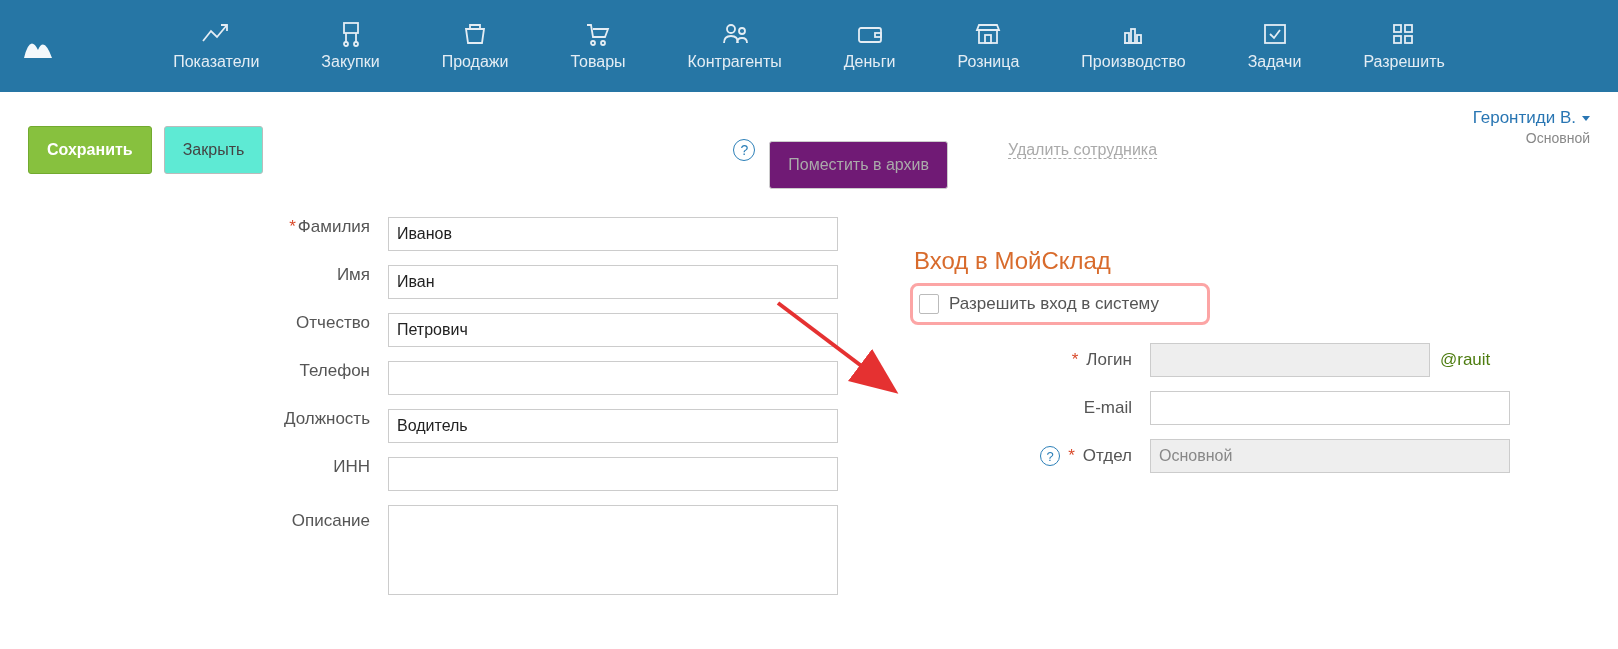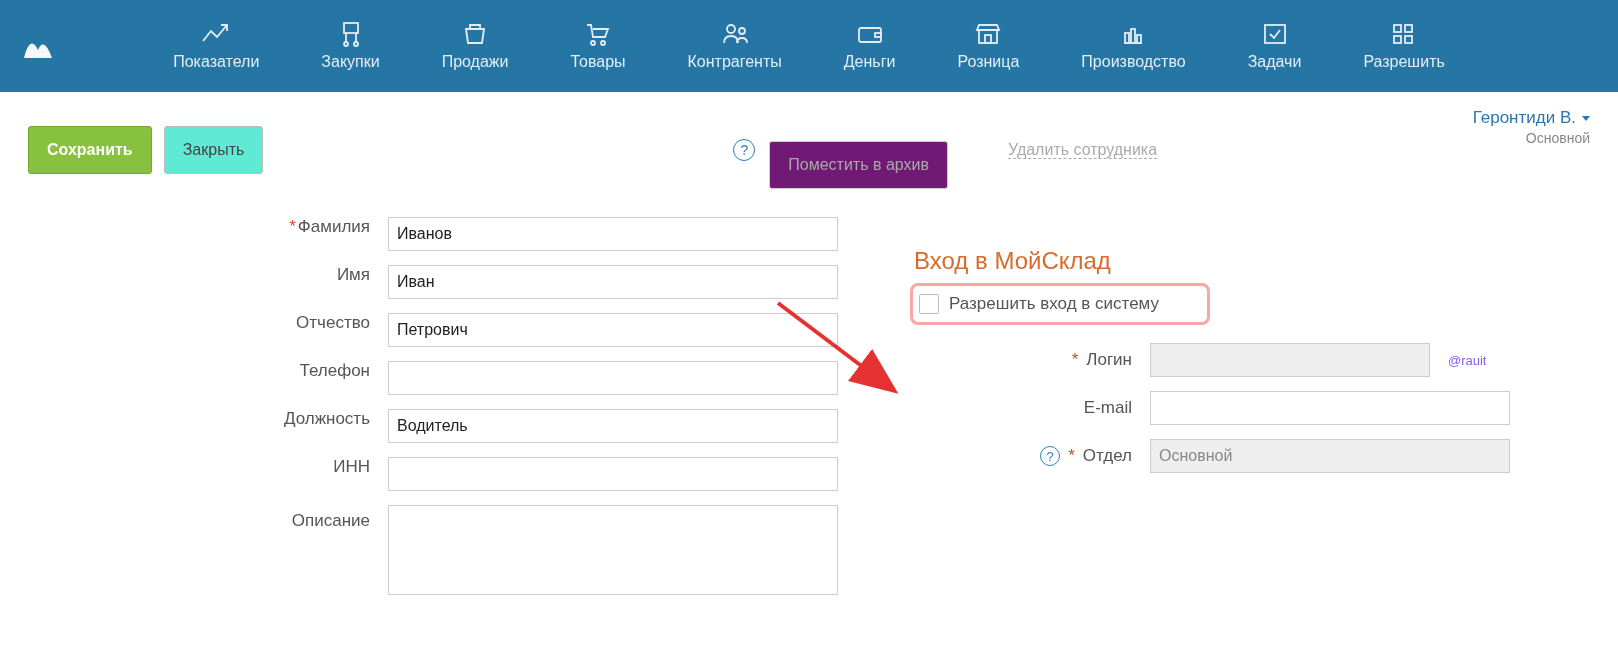--- a/index.html
+++ b/index.html
@@ -185,23 +185,23 @@
     text-align: right;
     padding-right: 18px;
     font-size: 17px;
     color: #555;
     display: flex;
     justify-content: flex-end;
     align-items: center;
     gap: 6px;
   }
   .suffix {
-    padding-left: 18px;
-    font-size: 13px;
-    color: #8b5cf6;
+    padding-left: 10px;
+    font-size: 17px;
+    color: #4d7c0f;
   }
   .action-spacer { margin-left: auto; display:flex; align-items:center; }
 </style>
 </head>
 <body>
 
 <div class="topnav">
   <div class="logo-wrap">
     <svg width="36" height="36" viewBox="0 0 36 36">
         <path d="M4 30 Q10 6 18 22 Q24 8 32 30 Z" fill="#fff" opacity="0.95"></path>

